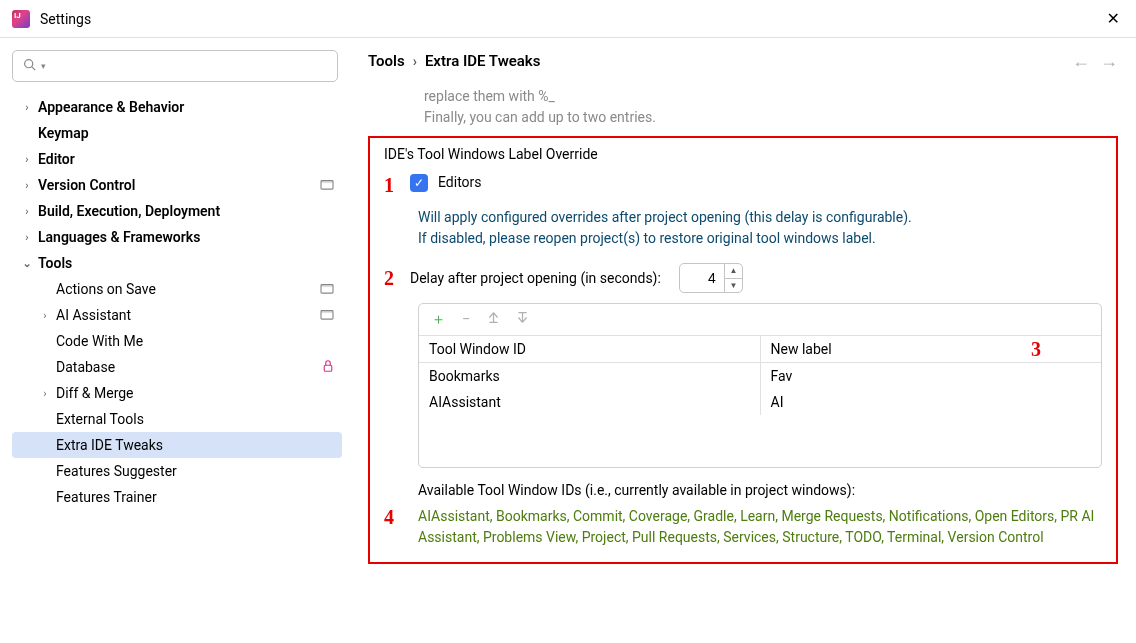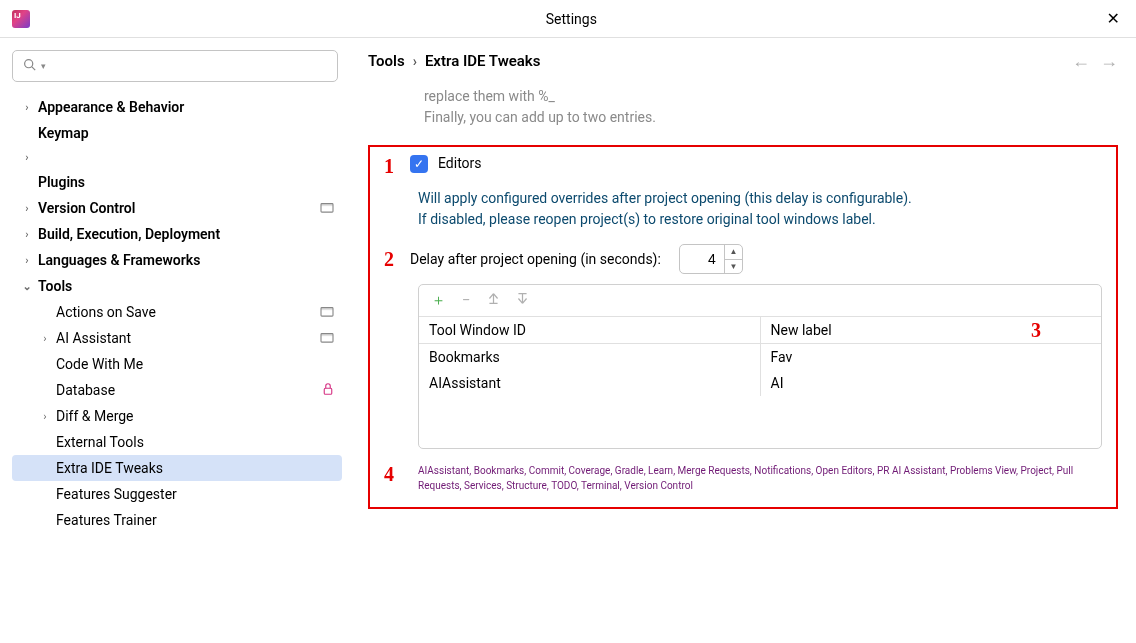--- a/index.html
+++ b/index.html
@@ -27,21 +27,21 @@
       position: relative;
     }
     .app-icon::after {
       content: "IJ";
       position: absolute;
       top: 1px; left: 2px;
       font-size: 8px;
       font-weight: bold;
       color: #fff;
     }
-    .title-text { font-size: 14px; flex: 1; text-align: center; }
+    .title-text { font-size: 14px; flex: 1; }
     .close-x { font-size: 16px; cursor: pointer; color: #000; padding: 2px 4px; }
 
     .main { display: flex; height: calc(100% - 38px); }
     .sidebar { width: 350px; padding: 12px 8px; overflow-y: auto; }
     .search-box {
       display: flex; align-items: center;
       border: 1px solid #c4c4c4;
       border-radius: 5px;
       padding: 5px 10px;
       margin: 0 4px 12px 4px;
@@ -64,21 +64,21 @@
     .tree-item .label { flex: 1; }
     .tree-item .trail-icon { color: #888; font-size: 13px; }
     .indent-1 { padding-left: 26px; }
     .lock-icon { color: #d63384; margin-left: 6px; font-size: 13px; }
 
     .content { flex: 1; padding: 12px 18px; overflow-y: auto; position: relative; }
     .breadcrumb { display: flex; align-items: center; font-size: 15px; font-weight: 600; margin-bottom: 14px; }
     .breadcrumb .sep { margin: 0 8px; color: #555; font-size: 14px; }
     .nav-arrows { color: #b0b0b0; font-size: 18px; display: flex; gap: 10px; }
 
-    .hint-text { color: #8a8a8a; font-size: 14px; line-height: 1.5; padding-left: 56px; margin-bottom: 17px; }
+    .hint-text { color: #8a8a8a; font-size: 14px; line-height: 1.5; padding-left: 56px; margin-bottom: 8px; }
 
     .red-box { border: 2px solid #e60000; padding: 8px 14px 14px 14px; position: relative; }
     .section-title { font-size: 14px; font-weight: 400; margin-bottom: 12px; }
 
     .row { display: flex; align-items: flex-start; margin-bottom: 10px; }
     .callout {
       color: #e60000; font-size: 20px; font-weight: 600;
       width: 26px; text-align: left; flex-shrink: 0;
       font-family: Georgia, serif;
     }
@@ -132,21 +132,21 @@
 
     table { width: 100%; border-collapse: collapse; }
     th, td { text-align: left; padding: 5px 10px; font-size: 14px; font-weight: 400; }
     th { border-bottom: 1px solid #e0e0e0; margin-top: 20px; }
     th:first-child, td:first-child { width: 50%; border-right: 1px solid #e0e0e0; }
     .table-pad { height: 52px; }
     .callout-3 { position: absolute; right: 60px; top: 34px; color: #e60000; font-size: 20px; font-weight: 600; font-family: Georgia, serif; }
 
     .avail-row { display: flex; align-items: flex-start; }
     .avail-title { font-size: 14px; margin: 0 0 8px 34px; }
-    .avail-list { font-size: 10px; line-height: 1.5; margin-left: 8px; color: #701a75; flex: 1; }
+    .avail-list { font-size: 14px; line-height: 1.5; margin-left: 8px; color: #4d7c0f; flex: 1; }
   </style>
 </head>
 <body>
 
 <div class="title-bar">
   <div class="app-icon"></div>
   <div class="title-text">Settings</div>
   <div class="close-x">✕</div>
 </div>
 
@@ -165,24 +165,21 @@
         <div class="tree-item bold">
           <span class="chevron">›</span>
           <span class="label">Appearance &amp; Behavior</span>
         </div>
         <div class="tree-item bold">
           <span class="chevron"></span>
           <span class="label">Keymap</span>
         </div>
         <div class="tree-item bold">
           <span class="chevron">›</span>
-        </div>
-        <div class="tree-item bold">
-          <span class="chevron"></span>
-          <span class="label">Plugins</span>
+          <span class="label">Editor</span>
         </div>
         <div class="tree-item bold">
           <span class="chevron">›</span>
           <span class="label">Version Control</span>
           <span class="trail-icon"><svg width="14" height="12" viewBox="0 0 16 14">
               <rect x="1" y="3" width="14" height="10" rx="1" fill="none" stroke="#888" stroke-width="1.3"></rect>
               <rect x="1" y="3" width="14" height="3" fill="#888" opacity="0.25"></rect>
             </svg></span>
         </div>
         <div class="tree-item bold">
@@ -259,20 +256,21 @@
         <span>→</span>
       </div>
     </div>
 
     <div class="hint-text">
       <div>replace them with %_</div>
       <div>Finally, you can add up to two entries.</div>
     </div>
 
     <div class="red-box">
+      <div class="section-title">IDE's Tool Windows Label Override</div>
 
       <div class="row">
         <span class="callout">1</span>
         <span class="checkbox">✓</span>
         <span class="row-label">Editors</span>
       </div>
 
       <div class="desc-text">
         <div>Will apply configured overrides after project opening (this delay is configurable).</div>
         <div>If disabled, please reopen project(s) to restore original tool windows label.</div>
@@ -320,19 +318,20 @@
               </tr>
               <tr>
                 <td>AIAssistant</td>
                 <td>AI</td>
               </tr>
             </tbody>
         </table>
         <div class="table-pad"></div>
       </div>
 
+      <div class="avail-title">Available Tool Window IDs (i.e., currently available in project windows):</div>
       <div class="avail-row">
         <span class="callout">4</span>
         <div class="avail-list">AIAssistant, Bookmarks, Commit, Coverage, Gradle, Learn, Merge Requests, Notifications, Open Editors, PR AI Assistant, Problems View, Project, Pull Requests, Services, Structure, TODO, Terminal, Version Control</div>
       </div>
     </div>
   </div>
 </div>
 
 </body></html>

